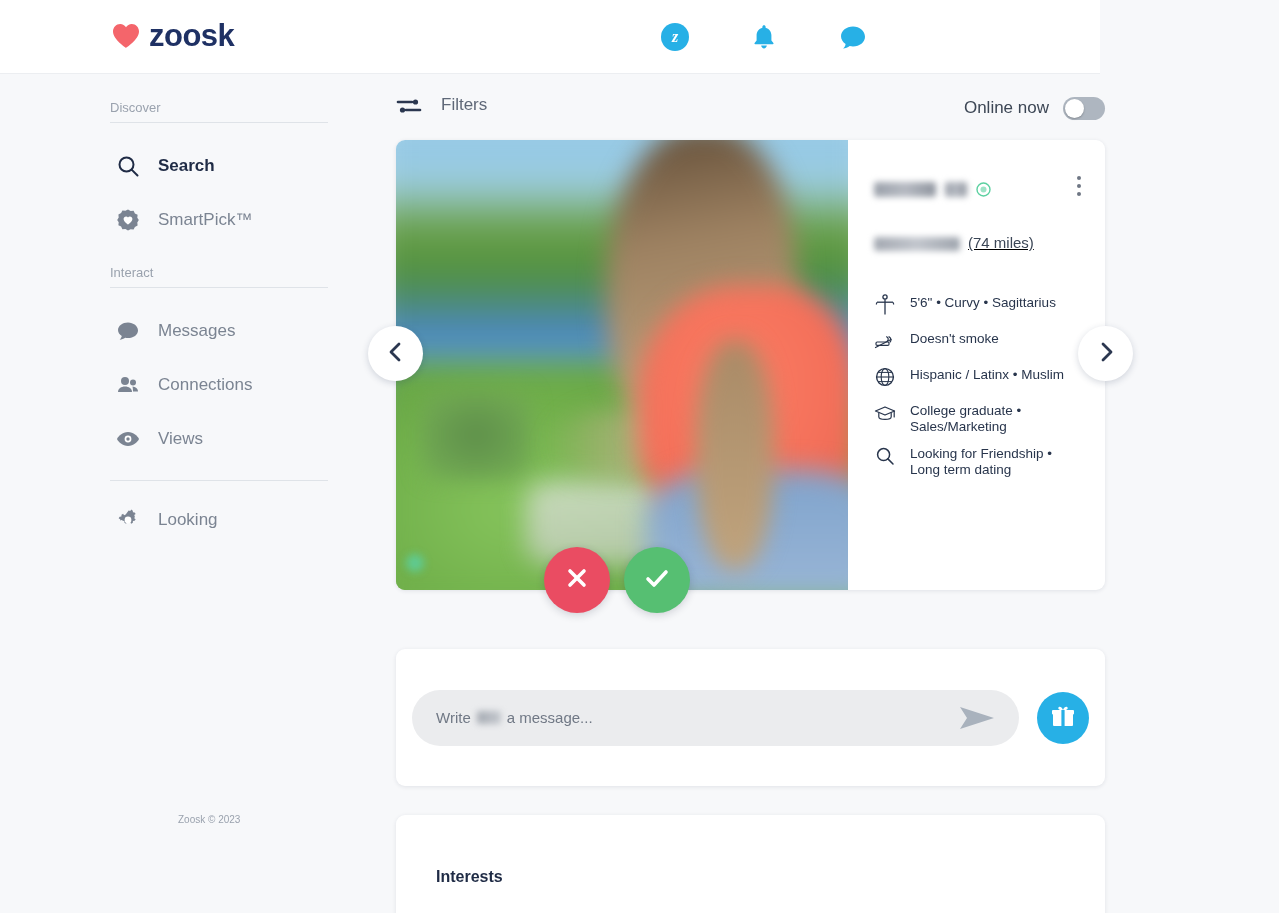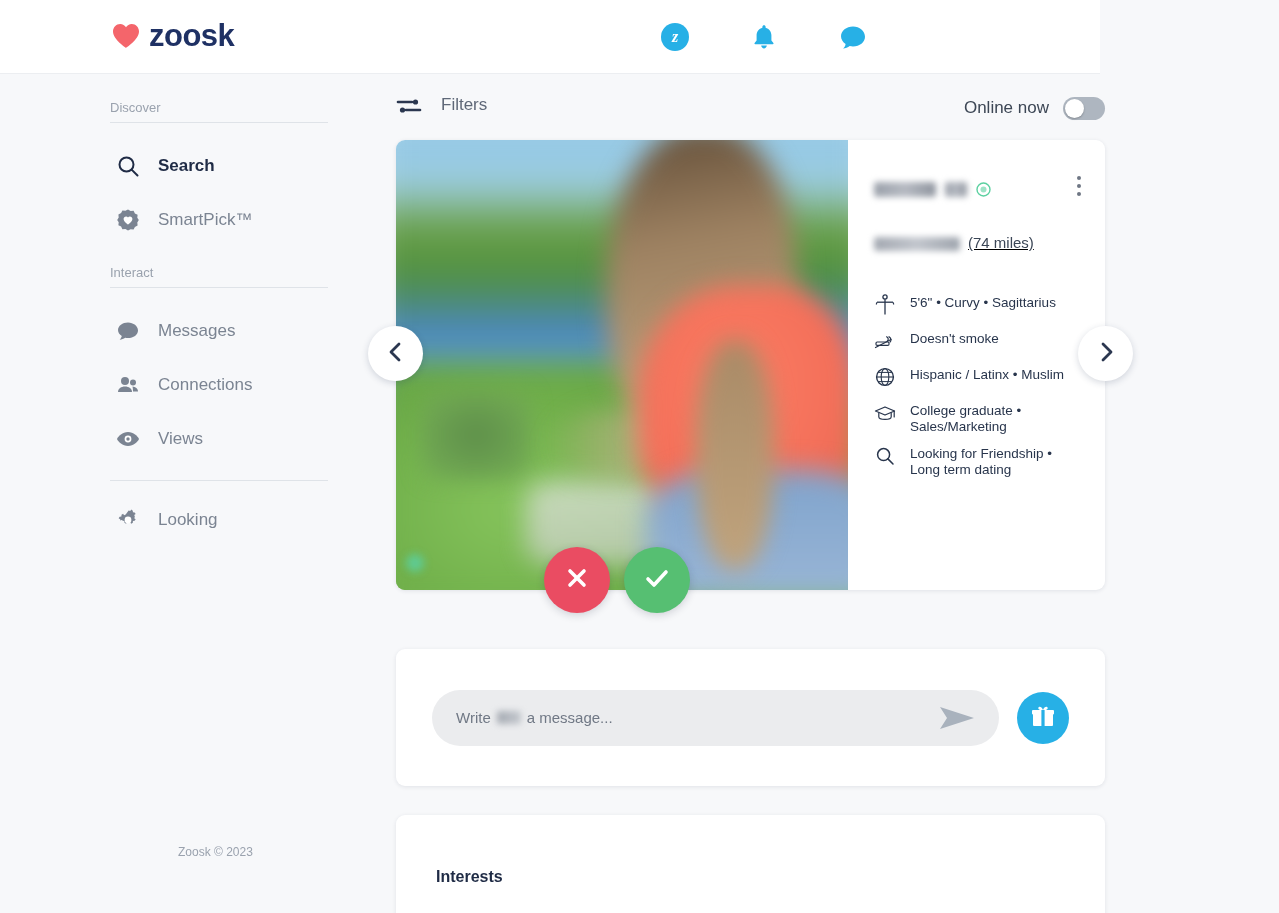--- a/index.html
+++ b/index.html
@@ -37,21 +37,21 @@
   }
   .side-section.second { margin-top: 18px; }
   .side-item {
     display: flex; align-items: center; gap: 17px;
     height: 54px; cursor: pointer; padding-left: 5px;
   }
   .side-item .ico { width: 26px; height: 26px; display: flex; align-items: center; justify-content: center; flex: none; }
   .side-label { font-size: 17px; color: #7b8492; }
   .side-item.active .side-label { color: #1f2b45; font-weight: bold; }
   .side-div { width: 218px; height: 1px; background: #dfe3e8; margin: 14px 0 12px 0; }
-  .footer-copy { position: absolute; left: 178px; top: 845px; font-size: 12px; color: #9aa2ae; }
+  .footer-copy { position: absolute; left: 178px; top: 814px; font-size: 10px; color: #9aa2ae; }
 
   
   .main { position: absolute; left: 396px; top: 88px; width: 709px; }
   .filterbar { display: flex; align-items: center; justify-content: space-between; height: 40px; }
   .filters { display: flex; align-items: flex-start; gap: 19px; cursor: pointer; }
   .filters-label { font-size: 17px; color: #5f6878; }
   .online { display: flex; align-items: center; gap: 14px; }
   .online-label { font-size: 17px; color: #3d4755; }
   .toggle {
     width: 42px; height: 23px; border-radius: 12px; background: #aeb6c0;
@@ -127,21 +127,21 @@
   .actions { position: absolute; left: 148px; top: 407px; display: flex; gap: 14px; z-index: 6; }
   .act { width: 66px; height: 66px; border-radius: 50%; display: flex; align-items: center; justify-content: center;
          cursor: pointer; box-shadow: 0 2px 8px rgba(20,30,50,.18); }
   .act.no { background: #ea4c62; }
   .act.yes { background: #56bf72; }
 
   
   .msgcard {
     margin-top: 59px; width: 709px; height: 137px; background: #fff;
     border-radius: 9px; box-shadow: 0 1px 4px rgba(25,40,70,.10);
-    display: flex; align-items: center; padding: 0 36px; gap: 18px;
+    display: flex; align-items: center; padding: 0 16px; gap: 18px;
   }
   .msginput {
     flex: 1; height: 56px; background: #ebecee; border-radius: 28px;
     display: flex; align-items: center; padding: 0 24px; cursor: text; position: relative;
   }
   .ph { font-size: 15px; color: #707885; display: flex; align-items: center; gap: 6px; }
   .ph .blurword { display:inline-block; width: 24px; height: 13px; border-radius: 2px;
     background: linear-gradient(90deg,#a6abb3,#c3c7cd); filter: blur(3px); }
   .send { position: absolute; right: 22px; top: 14px; cursor: pointer; }
   .giftbtn { width: 52px; height: 52px; border-radius: 50%; background: #27b0e6;

